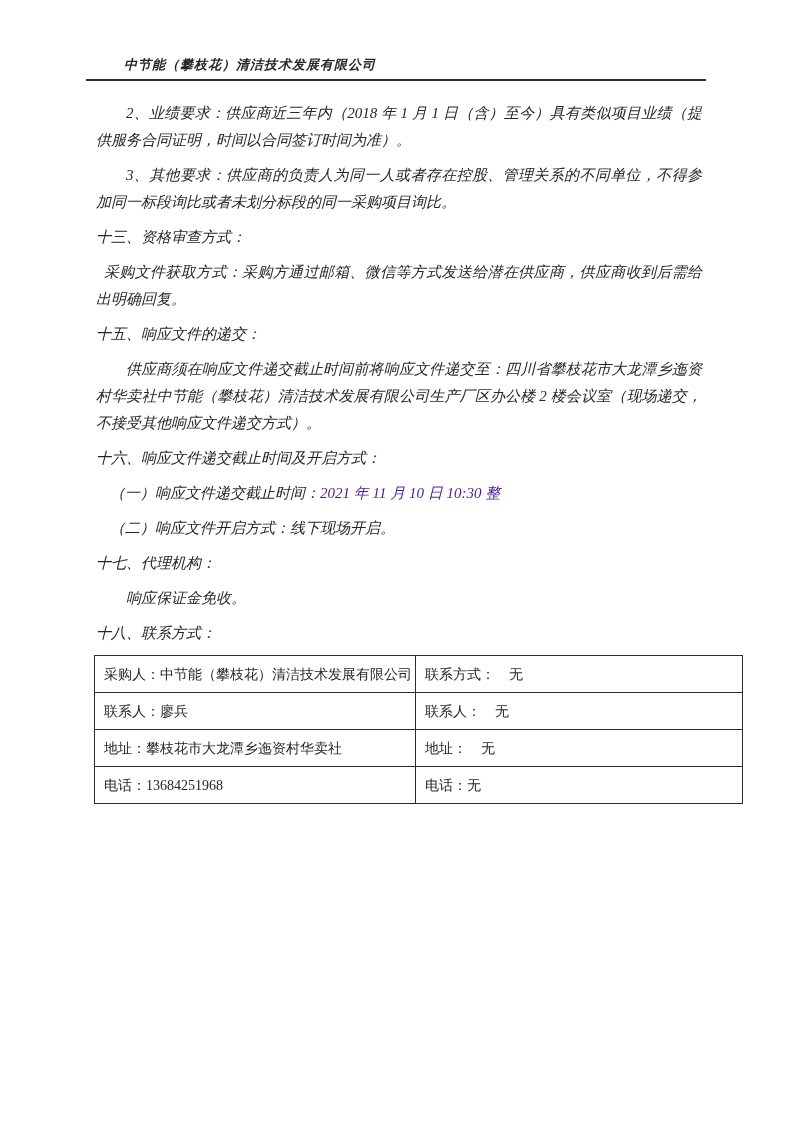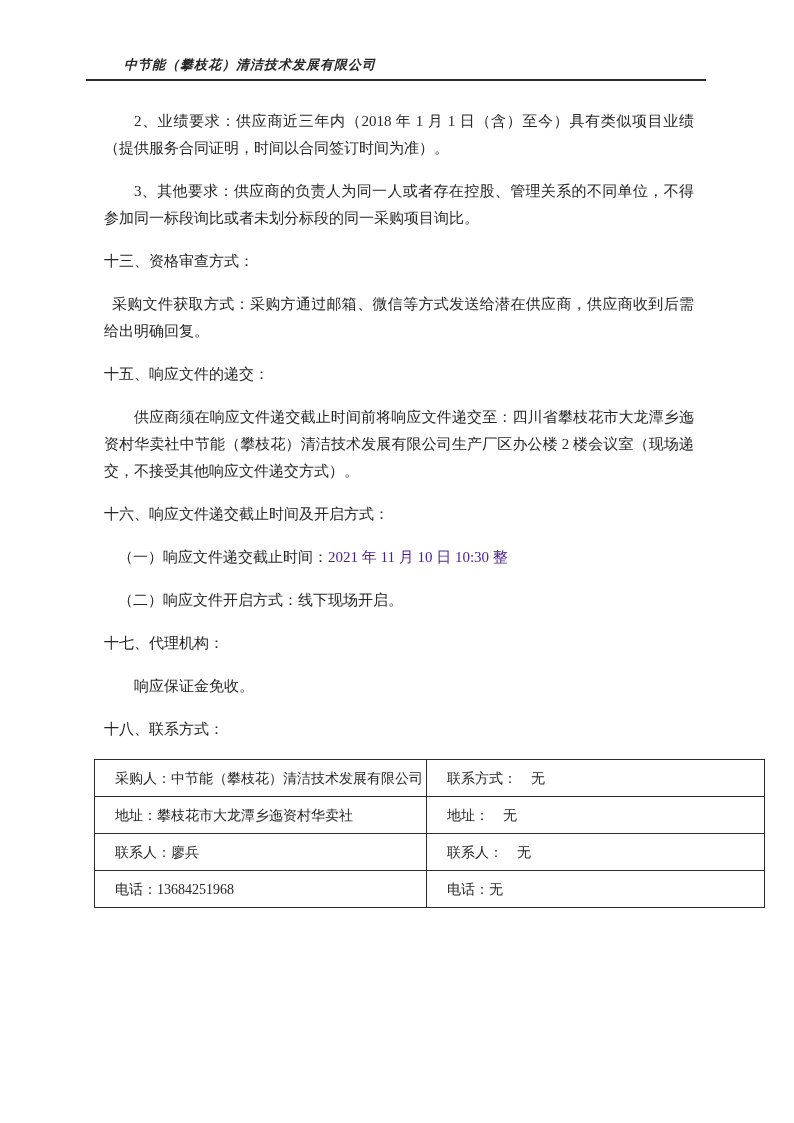--- a/index.html
+++ b/index.html
@@ -41,40 +41,41 @@
     position: absolute;
     top: 92px;
     left: 88px;
     width: 622px;
     font-size: 15px;
     line-height: 27px;
     text-align: justify;
     text-justify: inter-ideograph;
   }
   .content p {
-    margin: 16px;
+    margin: 8px;
     padding: 0;
+    font-style: italic;
   }
   .i2 { text-indent: 30px; }   
   .i1 { text-indent: 14px; }   
   .is { text-indent: 8px; }    
   .red { color: #4c1d95; }
   
   .contact-table {
     margin-top: 6px;
     margin-left: 6px;
     width: 624px;
     border-collapse: collapse;
     table-layout: fixed;
     font-size: 14px;
   }
   .contact-table td {
     border: 1.5px solid #2b2b2b;
     height: 36px;
-    padding: 0 2px 0 20px;
+    padding: 0 2px 0 9px;
     white-space: nowrap;
     overflow: hidden;
     vertical-align: middle;
   }
   .col-left  { width: 309px; }
   .col-right { width: 315px; }
   
   .footer-rule {
     position: absolute;
     top: 1040px;
@@ -122,26 +123,26 @@
 
     <p>十八、联系方式：</p>
 
     <table class="contact-table">
       <tbody>
         <tr>
           <td class="col-left">采购人：中节能（攀枝花）清洁技术发展有限公司</td>
           <td class="col-right">联系方式：　无</td>
         </tr>
         <tr>
+          <td class="col-left">联系人：廖兵</td>
+          <td class="col-right">联系人：　无</td>
+        </tr>
+        <tr>
           <td class="col-left">地址：攀枝花市大龙潭乡迤资村华卖社</td>
           <td class="col-right">地址：　无</td>
-        </tr>
-        <tr>
-          <td class="col-left">联系人：廖兵</td>
-          <td class="col-right">联系人：　无</td>
         </tr>
         <tr>
           <td class="col-left">电话：13684251968</td>
           <td class="col-right">电话：无</td>
         </tr>
       </tbody>
     </table>
   </div>
 
   <div class="footer-rule"></div>

